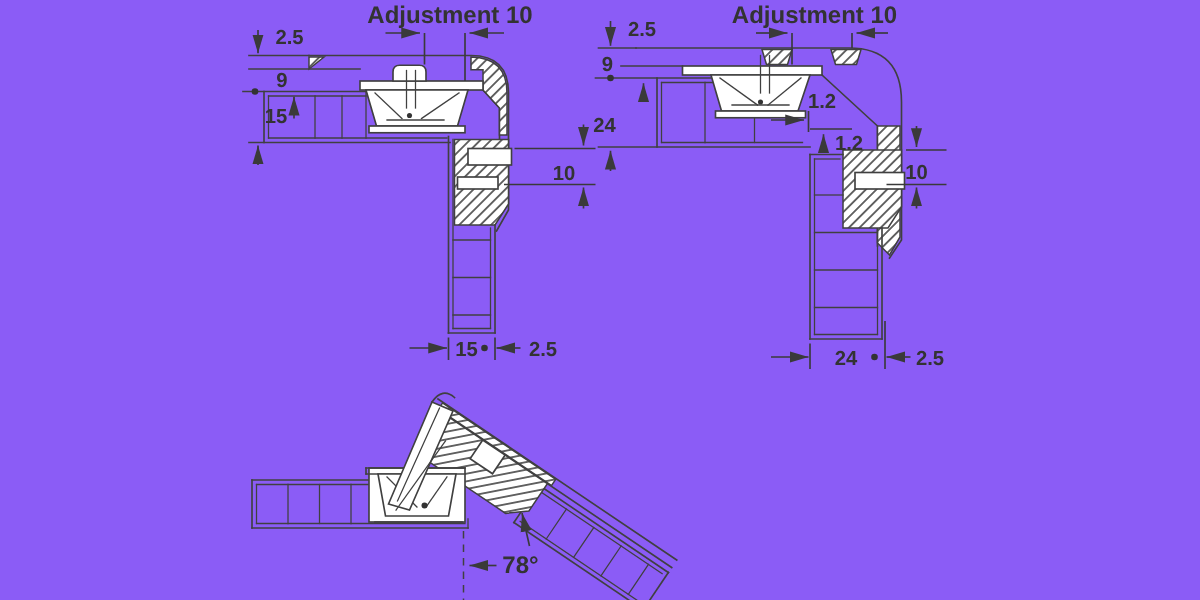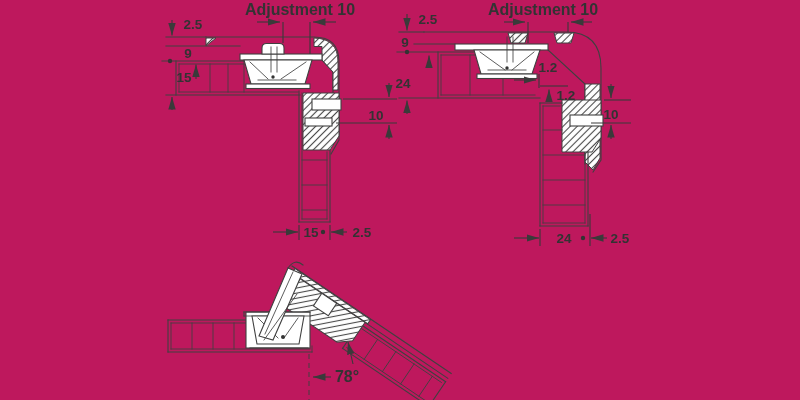--- a/index.html
+++ b/index.html
@@ -1,16 +1,16 @@
 <!DOCTYPE html>
 <html><head>
 <meta charset="utf-8">
 <style>
   html,body{margin:0;padding:0;background:#fff;}
-  .canvas{position:relative;width:800px;height:400px;background:#be185d;overflow:hidden;
+  .canvas{position:relative;width:800px;height:400px;background:#8b5cf6;overflow:hidden;
           font-family:"Liberation Sans",sans-serif;}
   svg{display:block;}
   .s{stroke:#404040;stroke-width:1.1;fill:none;stroke-linecap:square;}
   .t{stroke:#404040;stroke-width:0.85;fill:none;stroke-linecap:square;}
   .w{fill:#ffffff;stroke:#404040;stroke-width:1.1;}
   .h{fill:url(#hatch);stroke:#404040;stroke-width:1;}
   .d{stroke:#3a3a3a;stroke-width:1.1;fill:none;stroke-linecap:butt;}
   .dsh{stroke:#404040;stroke-width:1;fill:none;stroke-dasharray:5 4;}
   .dot{fill:#333;stroke:none;}
   text{font:bold 13.5px "Liberation Sans",sans-serif;fill:#333;}

